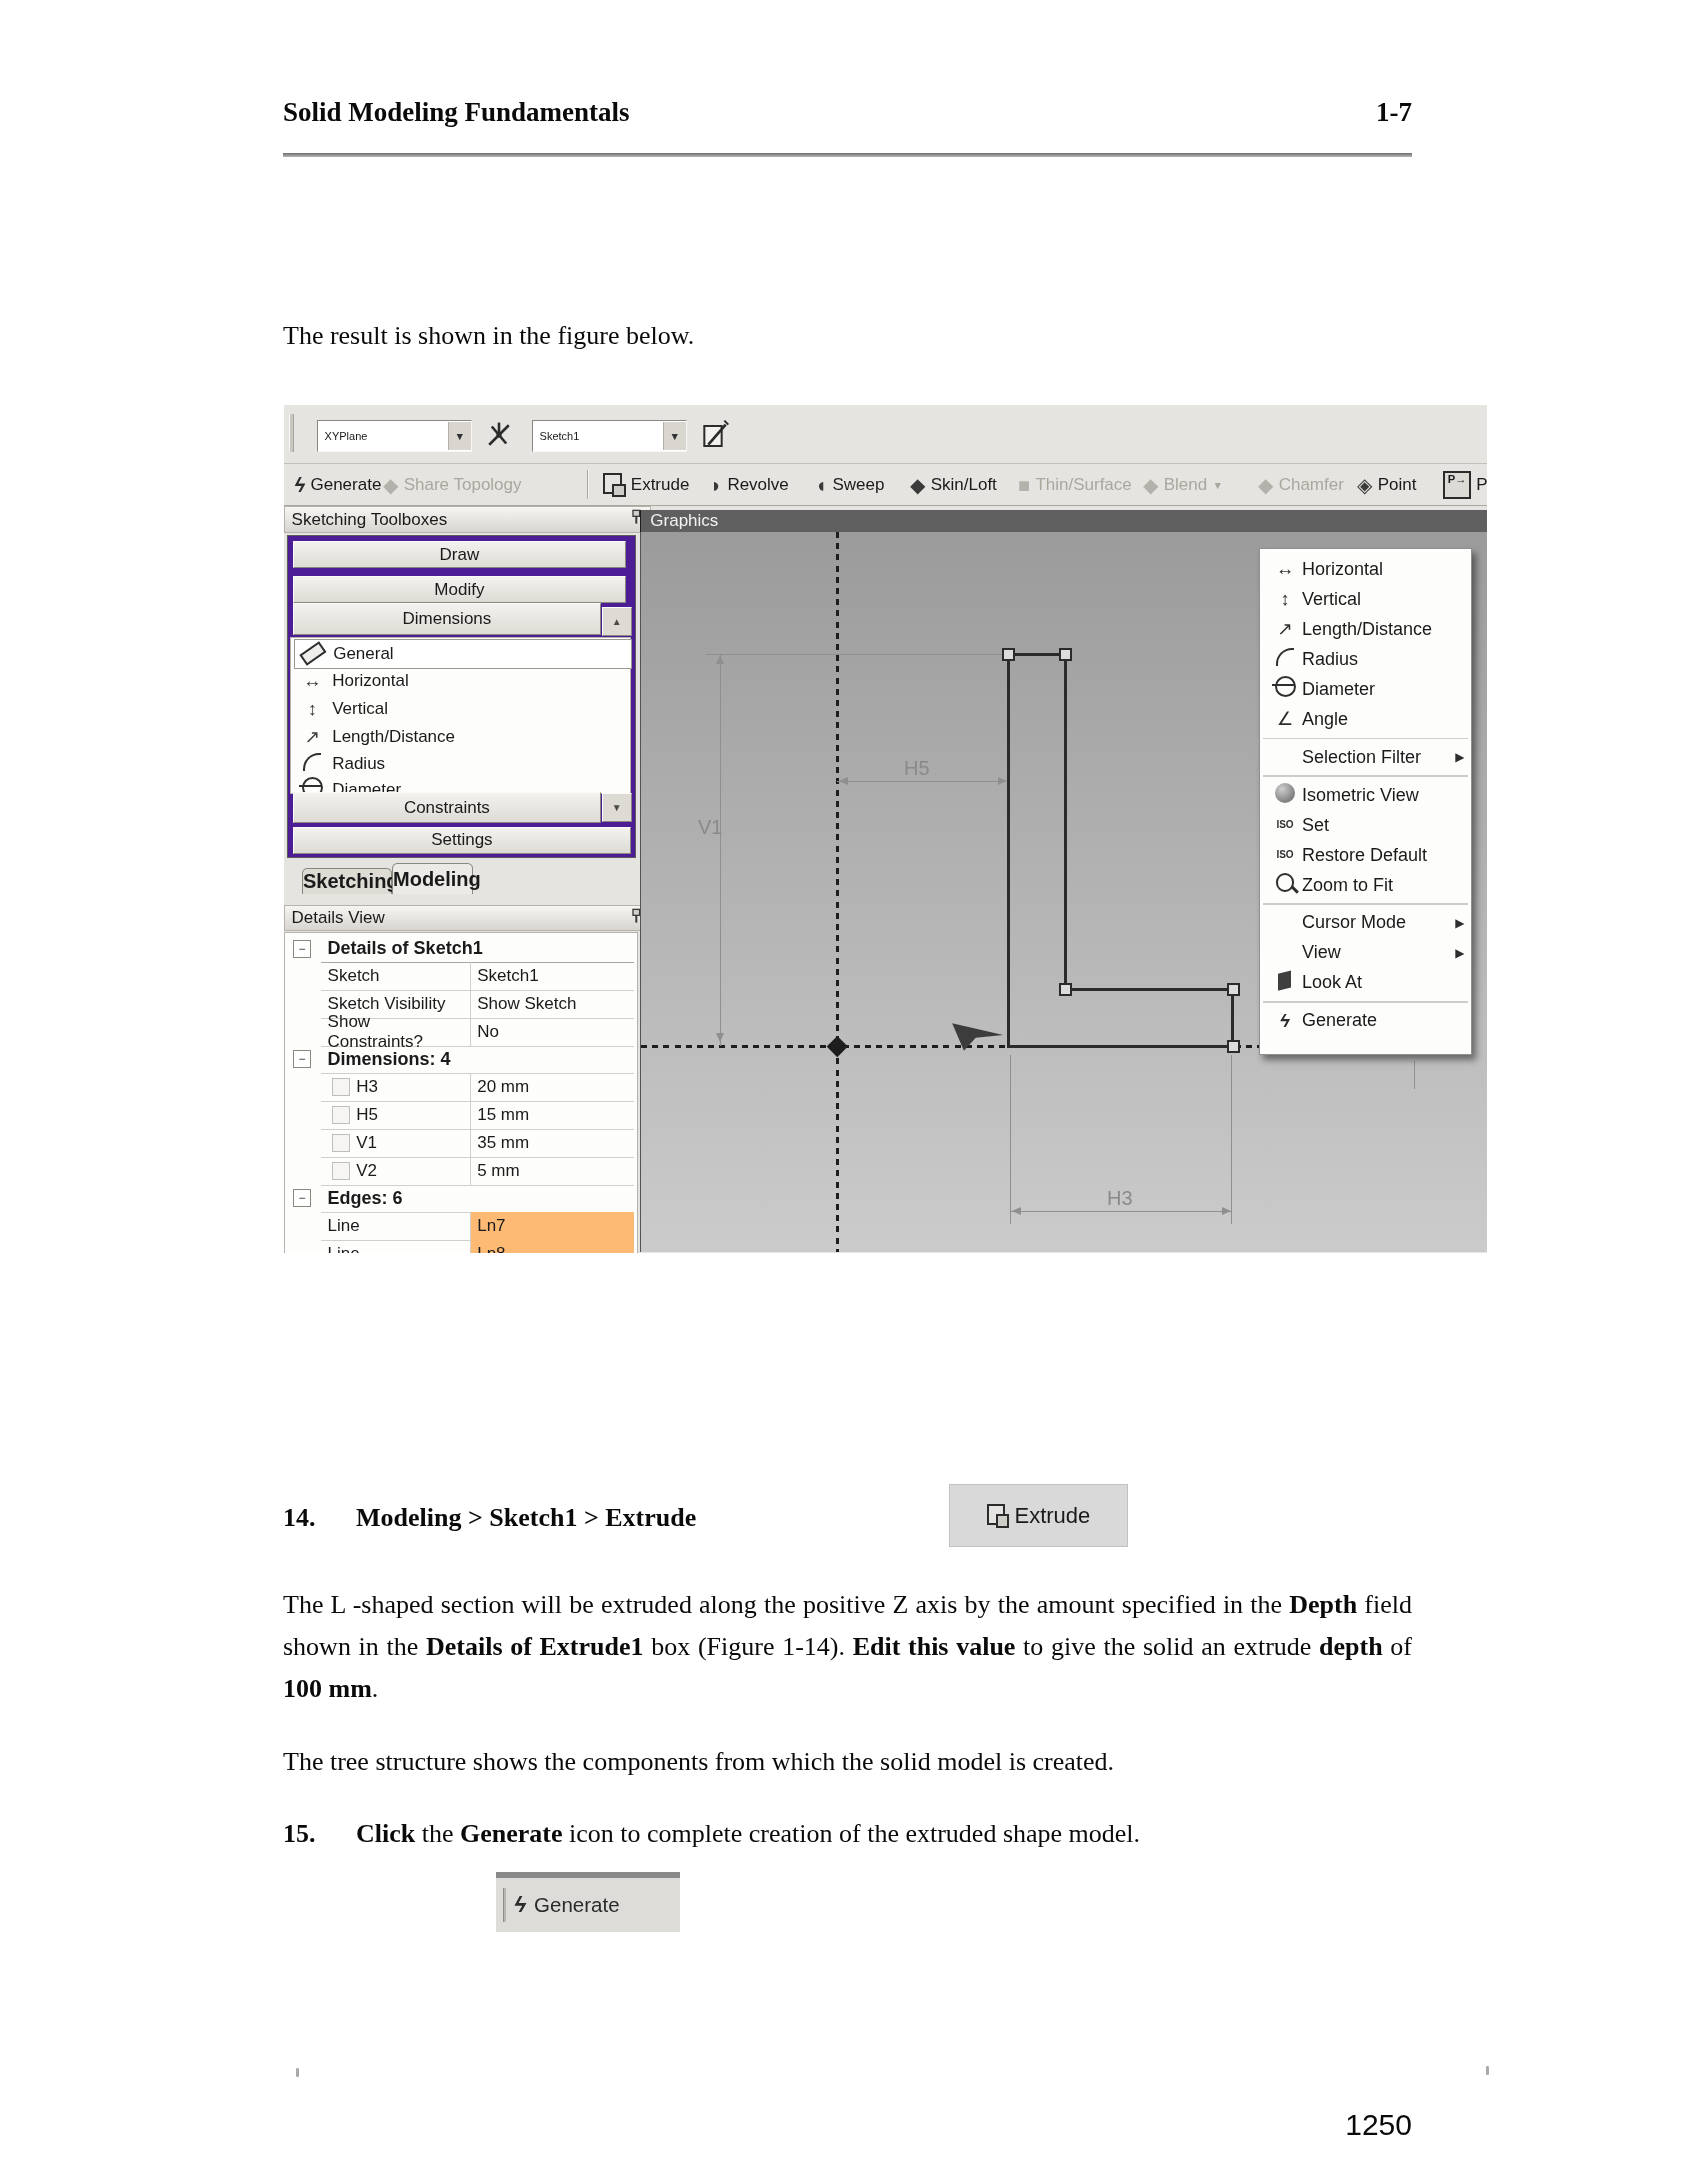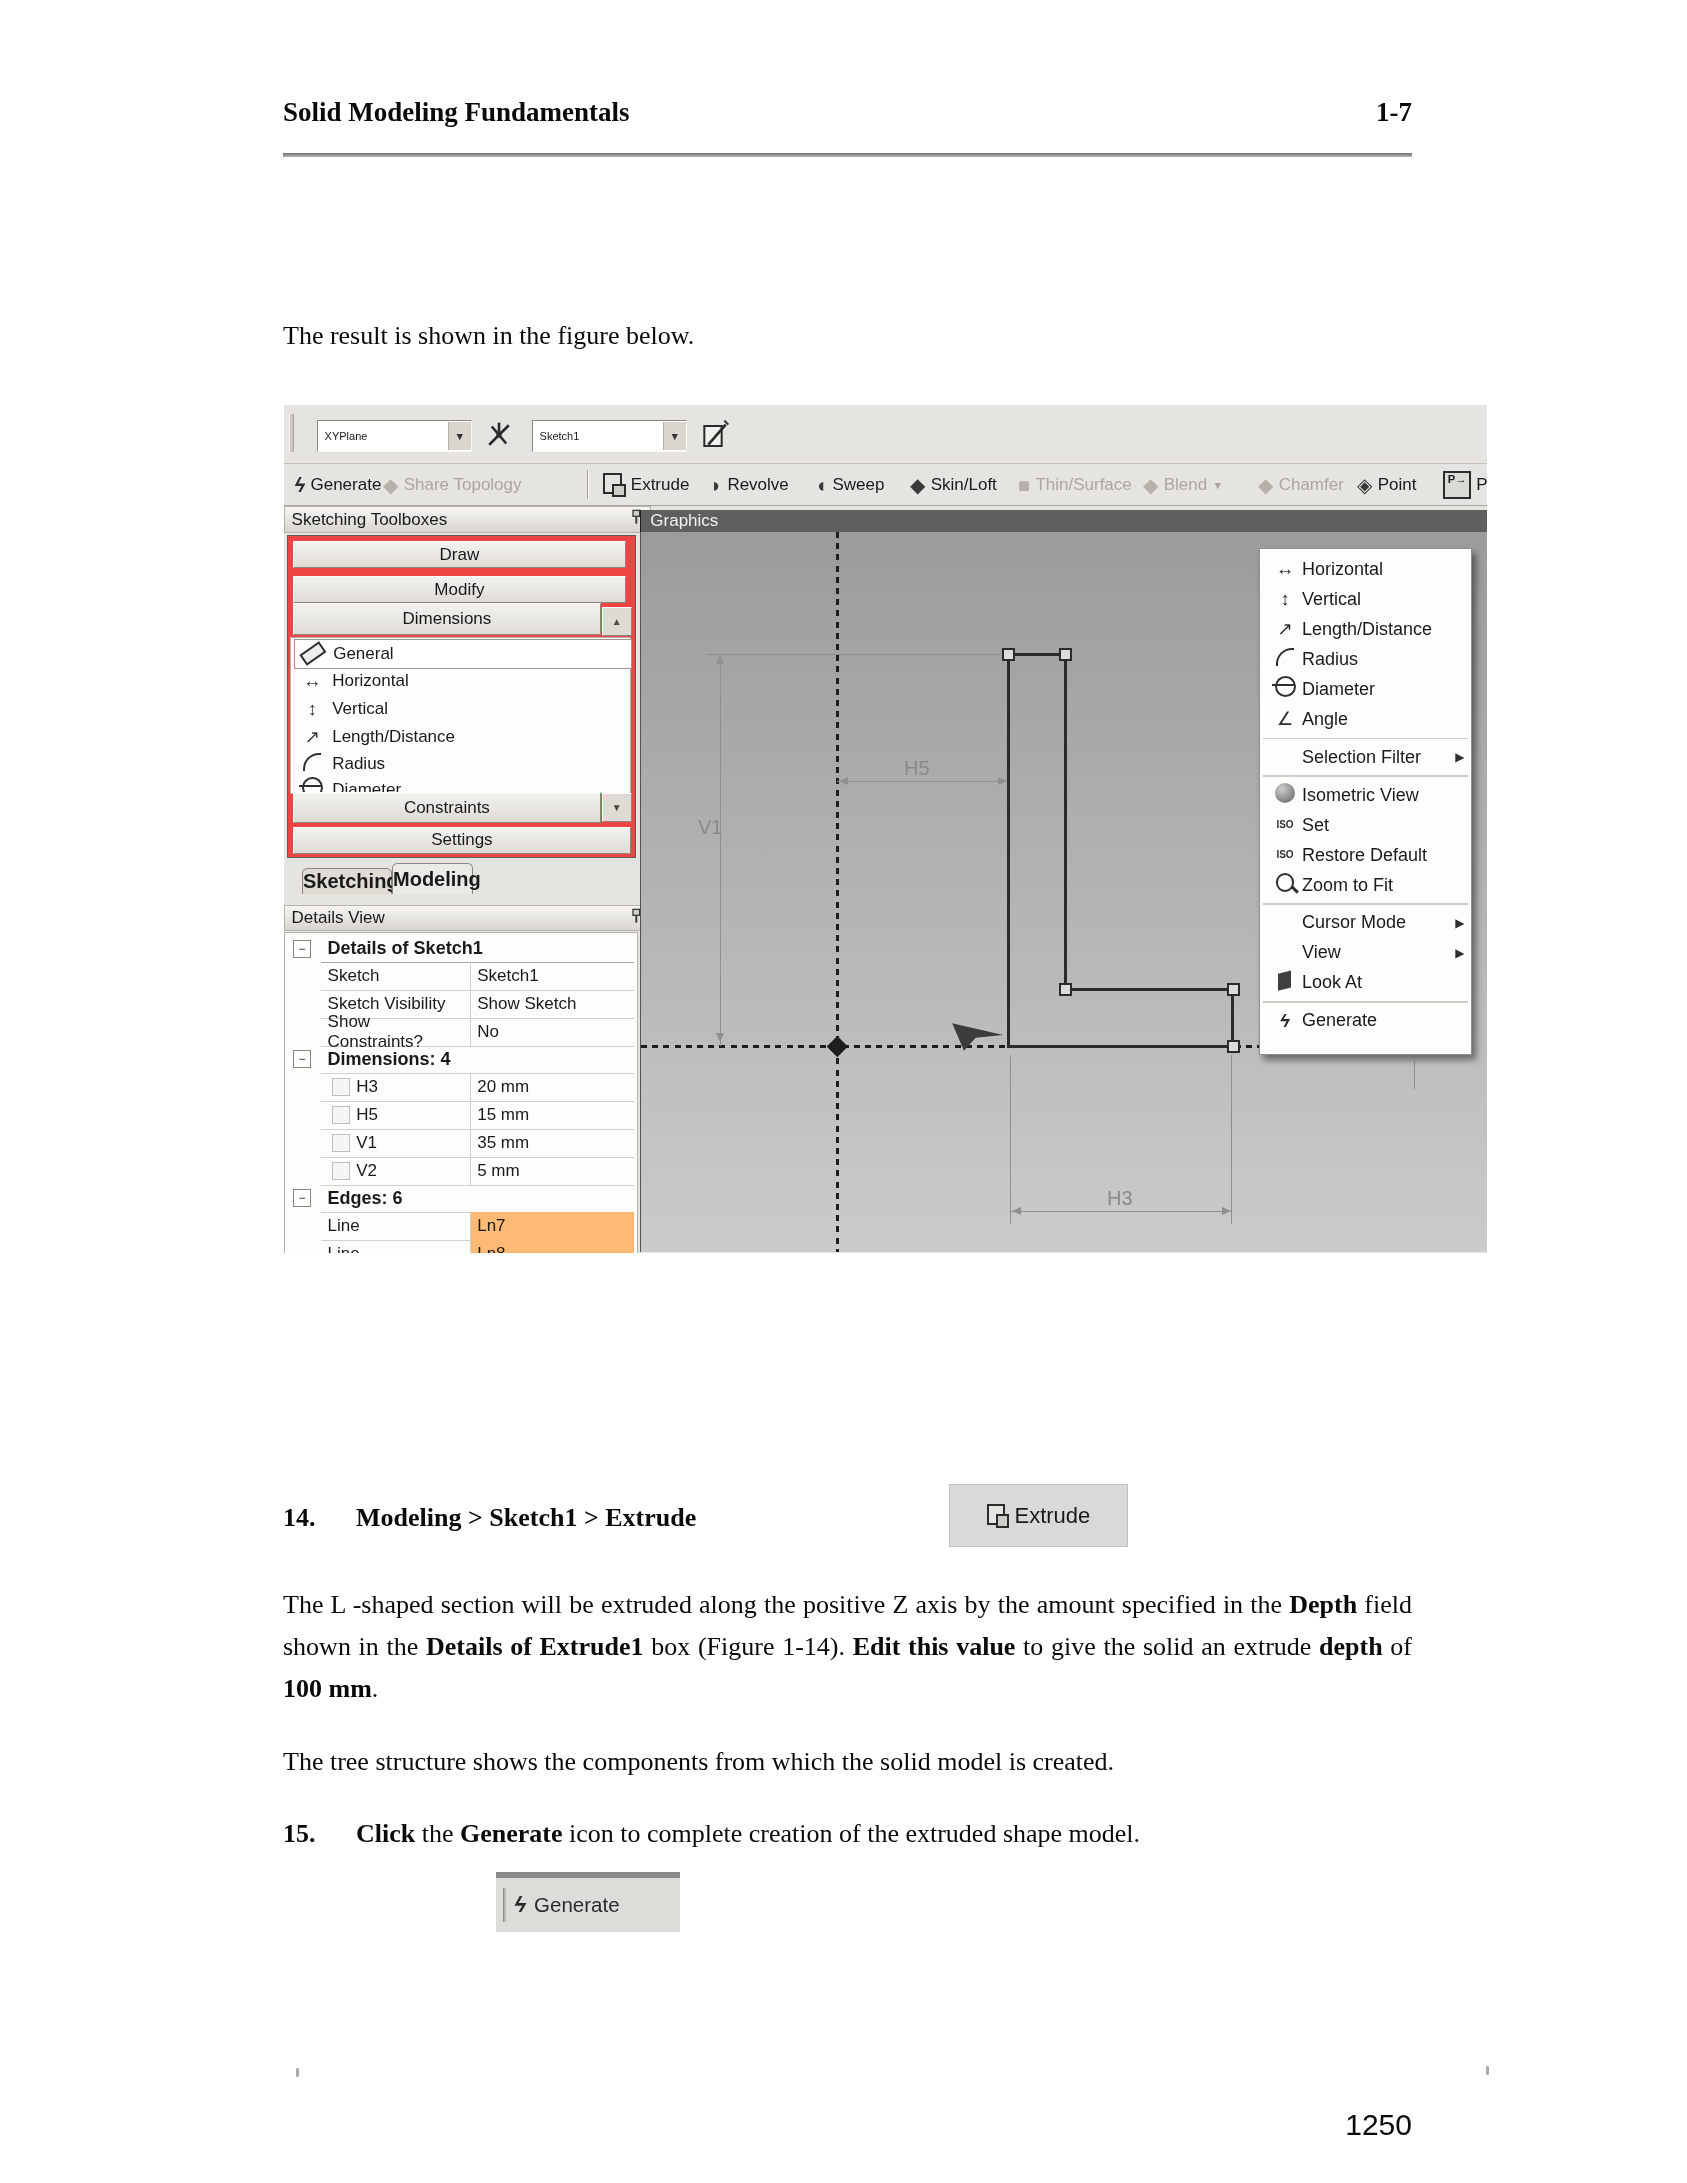--- a/index.html
+++ b/index.html
@@ -27,21 +27,21 @@
   .combo .cbtn{width:22.5px;height:28px;background:#d9d6d0;border-left:1.3px solid #b3b0aa;
          display:flex;align-items:center;justify-content:center;font-size:10.6px;color:#333;}
   .tbtn{position:absolute;top:4px;height:32px;display:flex;align-items:center;gap:5.3px;white-space:nowrap;}
   .tbtn.dis{color:#aaa79f;}
   .tic{display:inline-block;font-size:20px;line-height:20px;color:#3a3a3a;}
   .tic.gray{color:#b4b1aa;}
   .vsep{position:absolute;top:5.3px;width:1.3px;height:29px;background:#a7a49e;border-right:1.3px solid #f6f5f3;}
   
   .phead{background:linear-gradient(#f6f5f2,#d8d5cf);border:0.7px solid #b5b2ac;
          display:flex;align-items:center;justify-content:space-between;padding:0 6.6px;font-size:17px;}
-  .gbox{border:1.3px solid #5e5c58;background:#ef4444;}
+  .gbox{border:1.3px solid #5e5c58;background:#4c1d95;}
   .bar3d{position:absolute;background:linear-gradient(#f3f2ef,#dedbd5);border:1.3px solid;
          border-color:#fcfbf9 #8a877f #8a877f #fcfbf9;display:flex;align-items:center;justify-content:center;
          font-size:17px;}
   .sqbtn{position:absolute;background:#dedbd5;border:1.3px solid;border-color:#fcfbf9 #8a877f #8a877f #fcfbf9;
          display:flex;align-items:center;justify-content:center;font-size:10px;color:#4c4a46;}
   .dlist{position:absolute;background:#fdfdfc;border:0.7px solid #b5b2ac;}
   .ditem{position:absolute;left:2.6px;width:331px;height:28px;display:flex;align-items:center;gap:6.6px;padding-left:5.3px;}
   .ditem.sel{border:0.7px solid #9a978f;background:#fff;}
   .lic{width:26.5px;text-align:center;font-size:18.5px;color:#3a3a3a;flex:0 0 26.5px;}
   .tab{position:absolute;background:#dedbd5;border:1.3px solid #8a877f;border-bottom:none;

